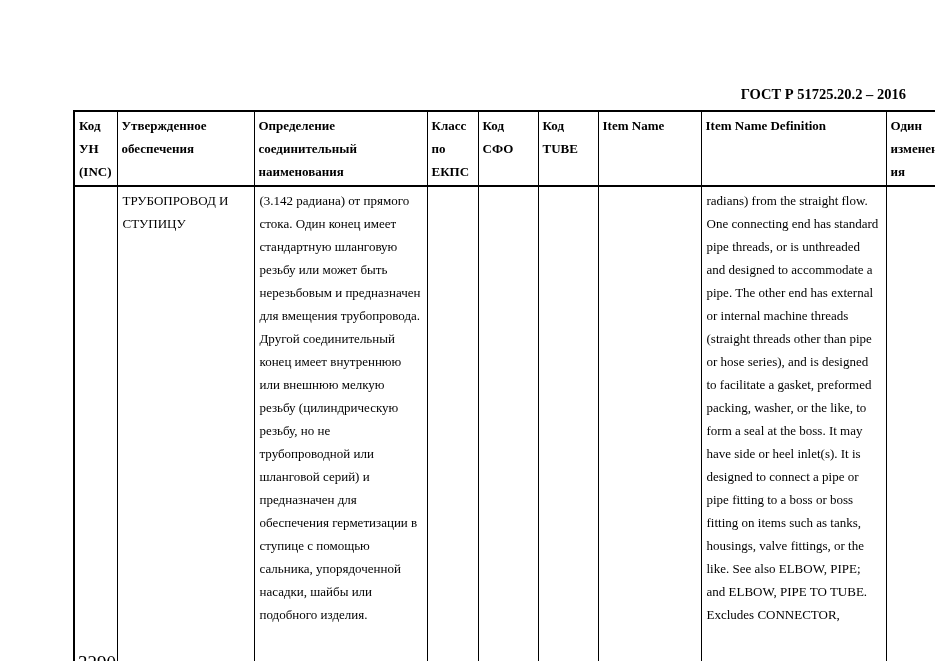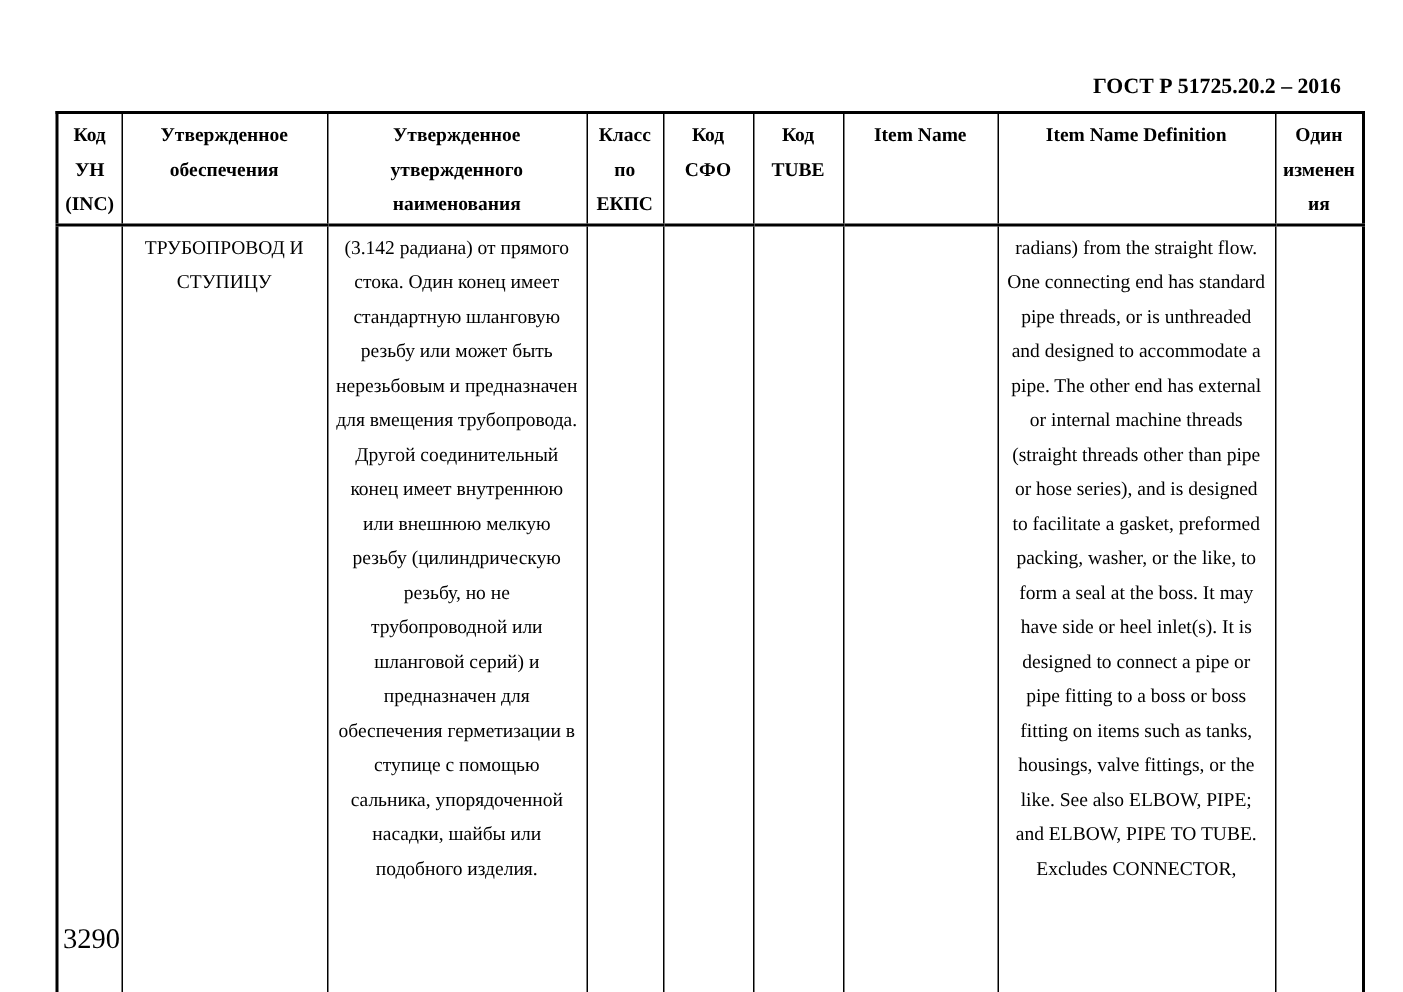--- a/index.html
+++ b/index.html
@@ -1,15 +1,15 @@
 <!DOCTYPE html>
 <html><head>
 <meta charset="utf-8">
 <style>
-  * { margin: 4px; padding: 0; box-sizing: border-box; }
+  * { margin: 16px; padding: 0; box-sizing: border-box; }
   html, body { background: #ffffff; }
   body {
     width: 935px; height: 661px;
     position: relative;
     font-family: "Liberation Serif", "DejaVu Serif", serif;
     color: #000000;
     overflow: hidden;
   }
   .doc-title {
     position: absolute;
@@ -24,21 +24,21 @@
     left: 25px;
     top: 62px;
     width: 871px;
     border-collapse: collapse;
     table-layout: fixed;
     border: 2px solid #000;
   }
   .spec-table th, .spec-table td {
     border: 1px solid #000;
     vertical-align: top;
-    text-align: center;
+    text-align: left;
     font-size: 13px;
     line-height: 23px;
     overflow-wrap: break-word;
     word-wrap: break-word;
   }
   .spec-table th {
     font-weight: bold;
     padding: 2px 4px;
     border-bottom: 2px solid #000;
     height: 75px;
@@ -68,21 +68,21 @@
     <col style="width:60px">
     <col style="width:60px">
     <col style="width:103px">
     <col style="width:185px">
     <col style="width:59px">
   </colgroup>
   <thead>
     <tr>
       <th>Код УН (INC)</th>
       <th>Утвержденное обеспечения</th>
-      <th>Утвержденное утвержденного наименования</th>
+      <th>Определение соединительный наименования</th>
       <th>Класс по ЕКПС</th>
       <th>Код СФО</th>
       <th>Код TUBE</th>
       <th>Item Name</th>
       <th>Item Name Definition</th>
       <th>Один изменения</th>
     </tr>
   </thead>
   <tbody>
     <tr>

